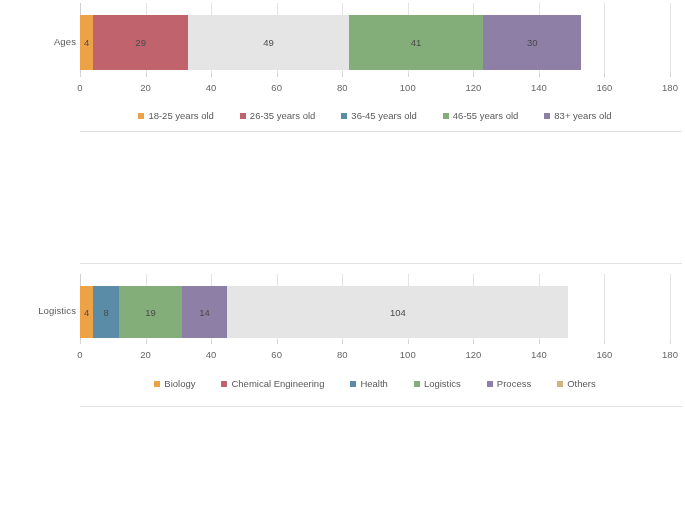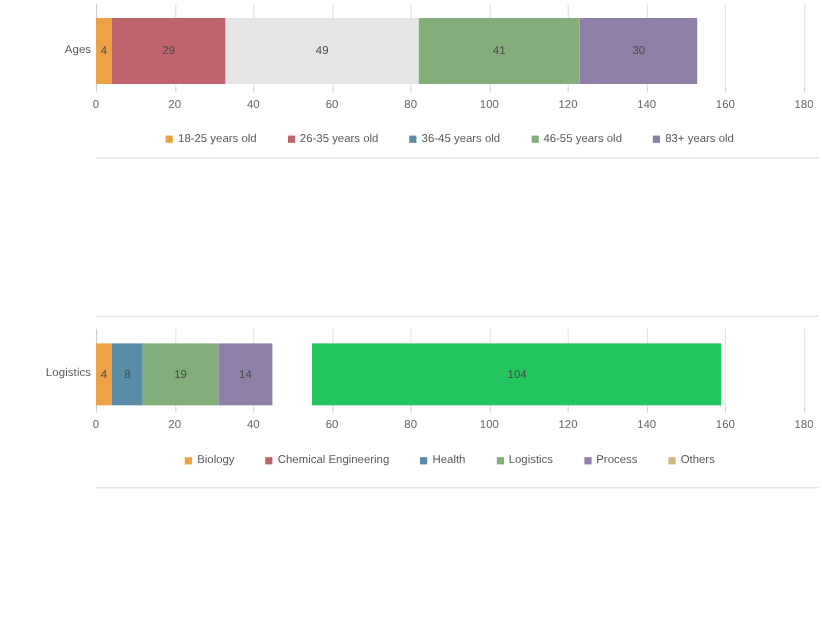--- a/index.html
+++ b/index.html
@@ -182,21 +182,21 @@
         </div>
         <div class="seg" title="Health: 8" style="background: rgb(90, 140, 167); width: 4.93827%;">
           <span>8</span>
         </div>
         <div class="seg" title="Logistics: 19" style="background: rgb(131, 174, 121); width: 11.7284%;">
           <span>19</span>
         </div>
         <div class="seg" title="Process: 14" style="background: rgb(141, 127, 165); width: 8.64198%;">
           <span>14</span>
         </div>
-        <div class="seg" title="Others: 104" style="background: #22c55e; width: 64.1975%; margin-left: 33px;">
+        <div class="seg" title="Others: 104" style="background: #e5e5e5; width: 64.1975%;">
           <span>104</span>
         </div>
       </div>
       <div class="legend" style="top: 245px; left: 80px; width: 590px; gap: 0px;">
         <div class="litem" style="margin: 0px 13px;">
           <span class="swatch" style="background: rgb(237, 162, 71);"></span>
           <span>Biology</span>
         </div>
         <div class="litem" style="margin: 0px 13px; text-align: center;">
           <span class="swatch" style="background: rgb(192, 99, 108);"></span>

